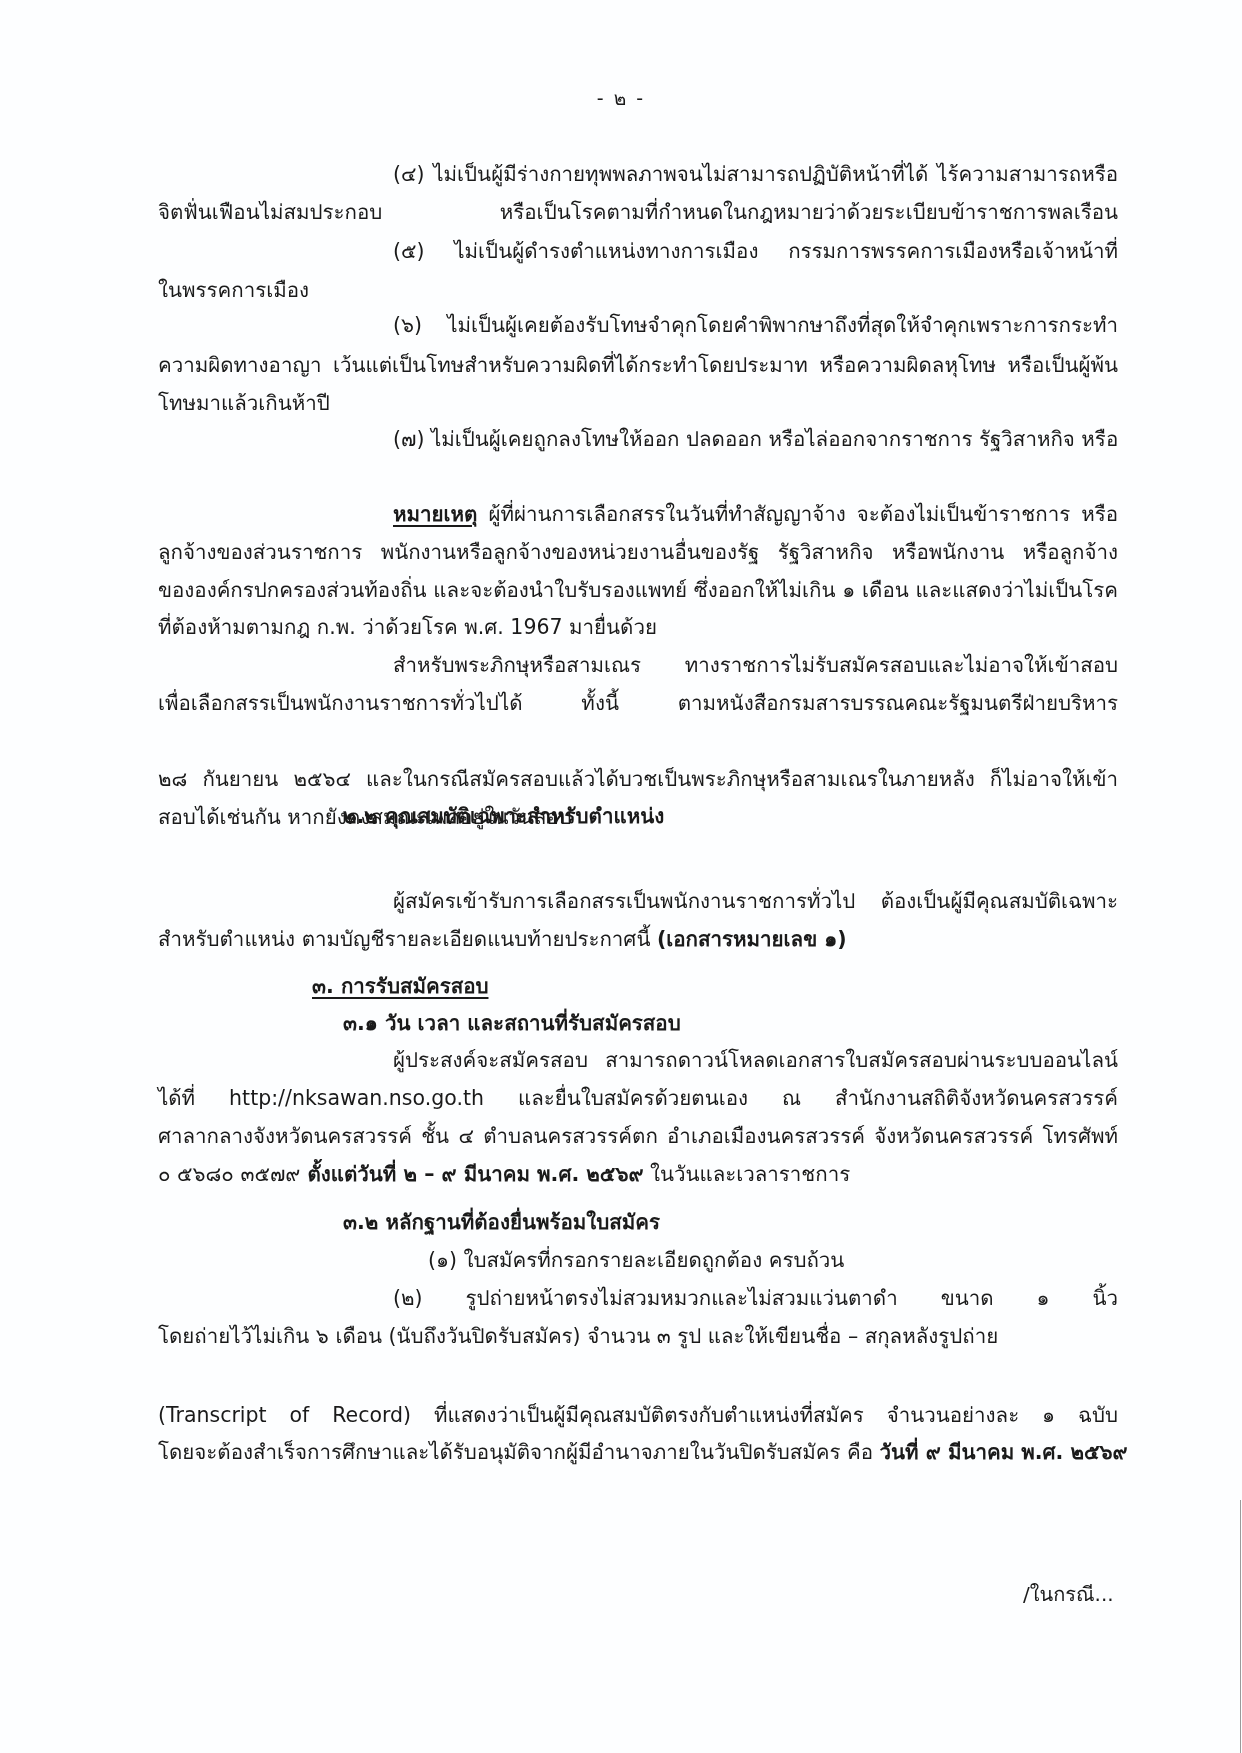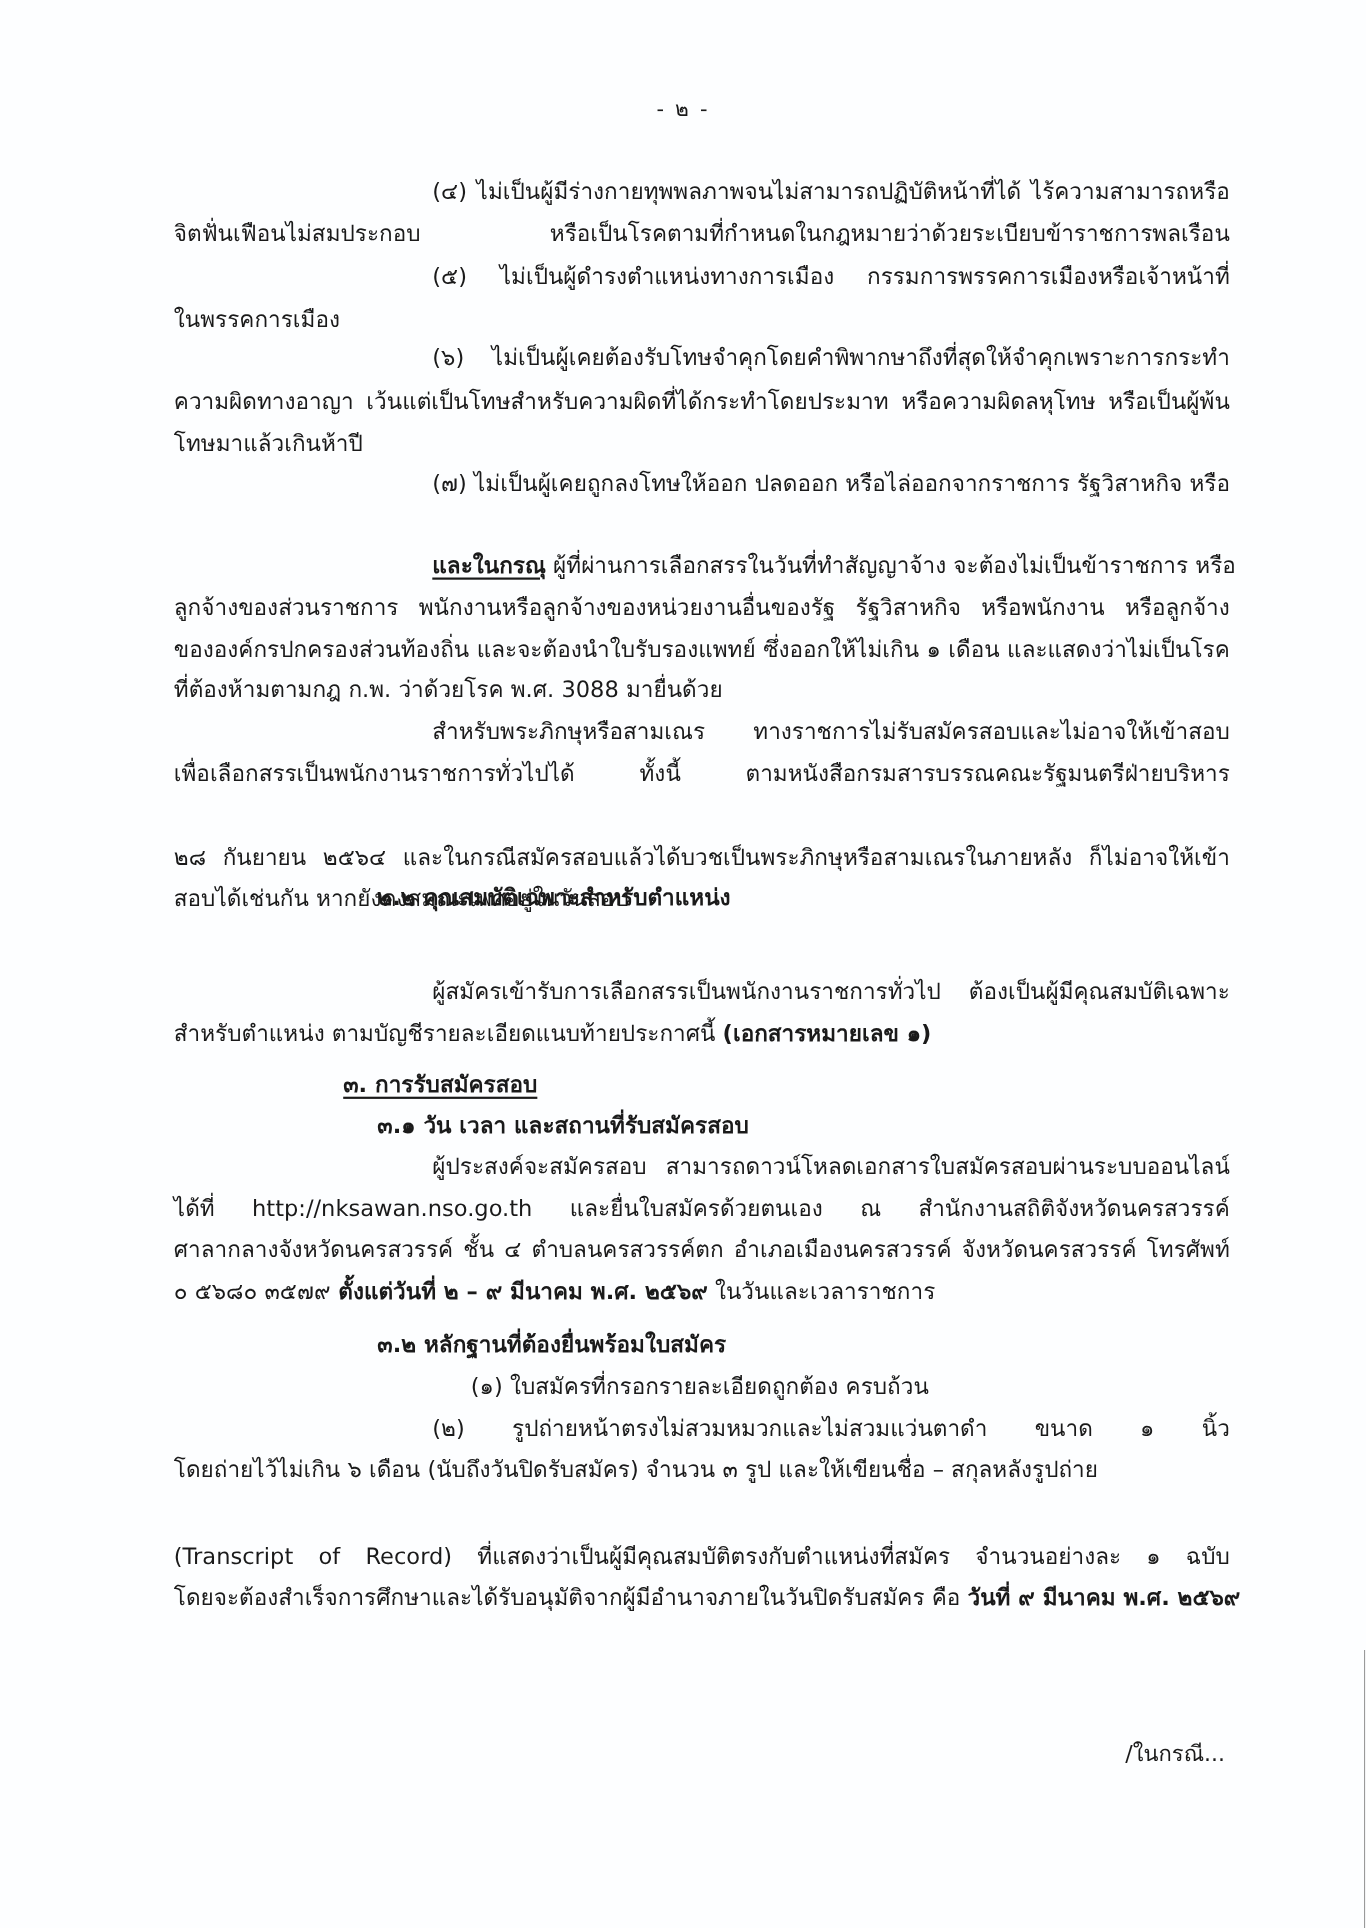--- a/index.html
+++ b/index.html
@@ -85,24 +85,24 @@
 
   <div class="line ind" style="top:237px">(๕) ไม่เป็นผู้ดำรงตำแหน่งทางการเมือง กรรมการพรรคการเมืองหรือเจ้าหน้าที่</div>
   <div class="line full nojust" style="top:276px">ในพรรคการเมือง</div>
 
   <div class="line ind" style="top:311px">(๖) ไม่เป็นผู้เคยต้องรับโทษจำคุกโดยคำพิพากษาถึงที่สุดให้จำคุกเพราะการกระทำ</div>
   <div class="line full" style="top:351px">ความผิดทางอาญา เว้นแต่เป็นโทษสำหรับความผิดที่ได้กระทำโดยประมาท หรือความผิดลหุโทษ หรือเป็นผู้พ้น</div>
   <div class="line full nojust" style="top:389px">โทษมาแล้วเกินห้าปี</div>
 
   <div class="line ind" style="top:425px">(๗) ไม่เป็นผู้เคยถูกลงโทษให้ออก ปลดออก หรือไล่ออกจากราชการ รัฐวิสาหกิจ หรือ</div>
 
-  <div class="line ind" style="top:500px"><b class="u">และในกรณุ</b><span> ผู้ที่ผ่านการเลือกสรรในวันที่ทำสัญญาจ้าง จะต้องไม่เป็นข้าราชการ หรือ</span></div>
+  <div class="line ind" style="top:500px"><b class="u">หมายเหตุ</b><span> ผู้ที่ผ่านการเลือกสรรในวันที่ทำสัญญาจ้าง จะต้องไม่เป็นข้าราชการ หรือ</span></div>
   <div class="line full" style="top:538px">ลูกจ้างของส่วนราชการ พนักงานหรือลูกจ้างของหน่วยงานอื่นของรัฐ รัฐวิสาหกิจ หรือพนักงาน หรือลูกจ้าง</div>
   <div class="line full" style="top:576px">ขององค์กรปกครองส่วนท้องถิ่น และจะต้องนำใบรับรองแพทย์ ซึ่งออกให้ไม่เกิน ๑ เดือน และแสดงว่าไม่เป็นโรค</div>
-  <div class="line full nojust" style="top:613px">ที่ต้องห้ามตามกฎ ก.พ. ว่าด้วยโรค พ.ศ. 3088 มายื่นด้วย</div>
+  <div class="line full nojust" style="top:613px">ที่ต้องห้ามตามกฎ ก.พ. ว่าด้วยโรค พ.ศ. 1967 มายื่นด้วย</div>
 
   <div class="line ind" style="top:651px">สำหรับพระภิกษุหรือสามเณร ทางราชการไม่รับสมัครสอบและไม่อาจให้เข้าสอบ</div>
   <div class="line full" style="top:689px">เพื่อเลือกสรรเป็นพนักงานราชการทั่วไปได้ ทั้งนี้ ตามหนังสือกรมสารบรรณคณะรัฐมนตรีฝ่ายบริหาร</div>
   <div class="line full" style="top:765px">๒๘ กันยายน ๒๕๖๔ และในกรณีสมัครสอบแล้วได้บวชเป็นพระภิกษุหรือสามเณรในภายหลัง ก็ไม่อาจให้เข้า</div>
   <div class="line full nojust" style="top:803px">สอบได้เช่นกัน หากยังคงสมณะเพศอยู่ในวันสอบ</div>
 
   <div class="line sub-h" style="top:802px">๒.๒ คุณสมบัติเฉพาะสำหรับตำแหน่ง</div>
   <div class="line ind" style="top:887px">ผู้สมัครเข้ารับการเลือกสรรเป็นพนักงานราชการทั่วไป ต้องเป็นผู้มีคุณสมบัติเฉพาะ</div>
   <div class="line full nojust" style="top:925px"><span>สำหรับตำแหน่ง ตามบัญชีรายละเอียดแนบท้ายประกาศนี้ </span><b>(เอกสารหมายเลข ๑)</b></div>
 

